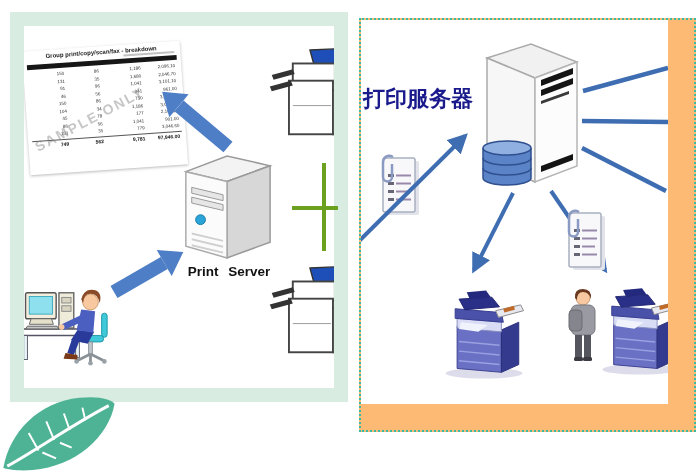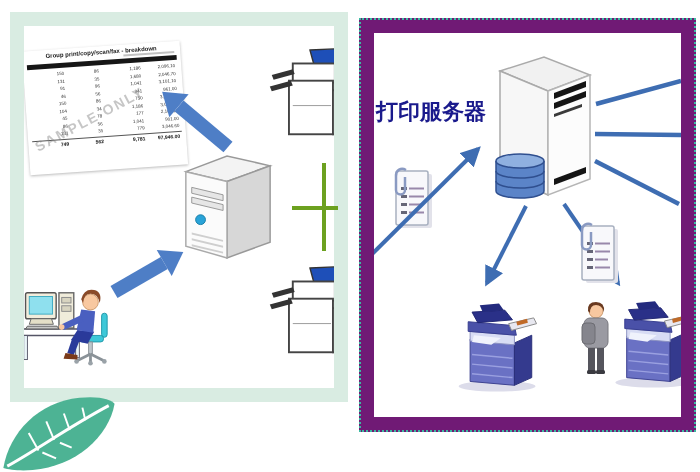--- a/index.html
+++ b/index.html
@@ -42,21 +42,21 @@
     font-size:13.5px;font-weight:bold;color:#111;word-spacing:6px;}
 
   .user-pc{position:absolute;left:-4px;top:250px;width:102px;height:92px;}
 
   
   .plus-v{position:absolute;left:322px;top:163px;width:4px;height:88px;background:#6ca11f;}
   .plus-h{position:absolute;left:292px;top:206px;width:46px;height:4px;background:#6ca11f;}
 
   
   .panel-right{position:absolute;left:359px;top:18px;width:337px;height:414px;
-    border:2px dotted #3cb9a2;background:#701a75;padding:13px;box-sizing:border-box;}
+    border:2px dotted #3cb9a2;background:#fdba74;box-sizing:border-box;}
   .panel-right-inner{position:relative;width:307px;height:384px;overflow:hidden;background:#fff;}
 
   .cn-label{position:absolute;left:2px;top:64px;font-size:22px;font-weight:bold;color:#1a1a8c;
     font-family:"DejaVu Sans","Liberation Sans",sans-serif;white-space:nowrap;}
 
   .net{position:absolute;inset:0;width:307px;height:384px;}
   .doc{position:absolute;width:50px;height:72px;}
   .d1{left:14px;top:132px;}
   .d2{left:200px;top:188px;height:70px;}
   .server-right{position:absolute;left:112px;top:20px;width:120px;height:150px;}
@@ -149,20 +149,21 @@
         <polygon points="50,34 94,18 94,96 50,112" fill="#d7d7d7" stroke="#999" stroke-width="1.5"></polygon>
         <polygon points="8,24 50,34 50,112 8,100" fill="#fbfbfb" stroke="#aaa" stroke-width="1.5"></polygon>
         <polygon points="14,40 46,47.6 46,53.6 14,46" fill="#e6e6e6" stroke="#999"></polygon>
         <polygon points="14,50 46,57.6 46,63.6 14,56" fill="#e6e6e6" stroke="#999"></polygon>
         <circle cx="23" cy="73" r="5" fill="#29a3d8" stroke="#1b7fa8"></circle>
         <polygon points="14,86 46,93.6 46,95.6 14,88" fill="#cfcfcf"></polygon>
         <polygon points="14,92 46,99.6 46,101.6 14,94" fill="#cfcfcf"></polygon>
         <polygon points="14,98 46,105.6 46,107.6 14,100" fill="#cfcfcf"></polygon>
       </svg>
 
+      <div class="server-label">Print  Server</div>
 
       <div class="fat-arrow a2">
         <div class="fat-shaft"></div>
         <div class="fat-head"></div>
       </div>
 
       <svg class="user-pc" viewBox="0 0 110 95">
         <rect x="42" y="16" width="16" height="38" fill="#f0ecda" stroke="#666" stroke-width="1.5"></rect>
         <rect x="45" y="21" width="10" height="6" fill="#d8d4c0" stroke="#888"></rect>
         <rect x="45" y="30" width="10" height="6" fill="#d8d4c0" stroke="#888"></rect>

